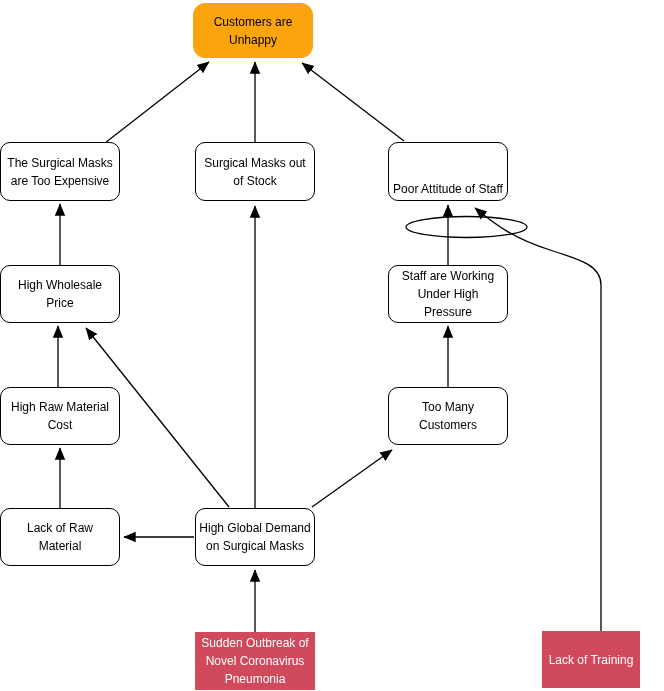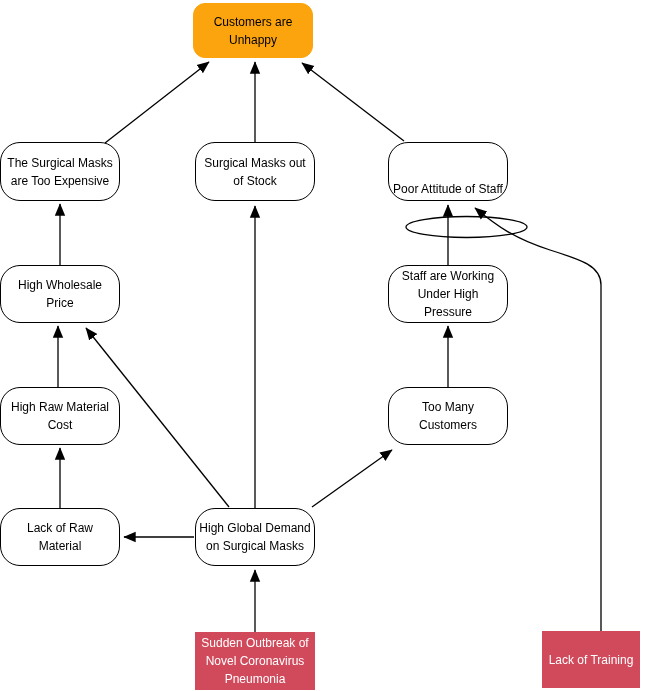--- a/index.html
+++ b/index.html
@@ -24,21 +24,21 @@
     justify-content: center;
     text-align: center;
     font-size: 12px;
     line-height: 18px;
     padding: 2px 3px;
     color: #000000;
   }
   .node.cause {
     background: #ffffff;
     border: 1px solid #000000;
-    border-radius: 20px;
+    border-radius: 10px;
   }
   .node.effect {
     background: #fca40e;
     border: 1px solid #fca40e;
     border-radius: 12px;
   }
   .node.root {
     background: #d04a5c;
     border: 1px solid #d04a5c;
     border-radius: 0;

